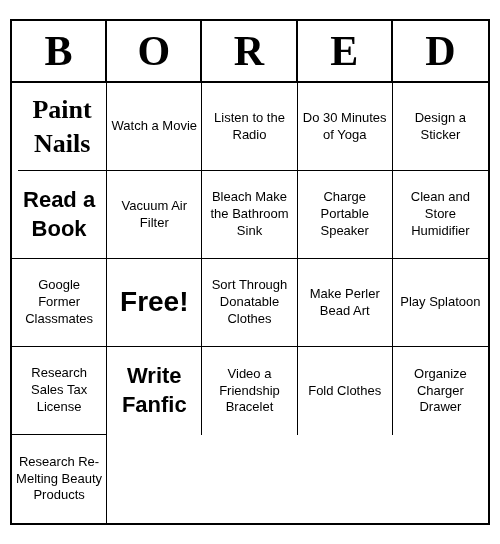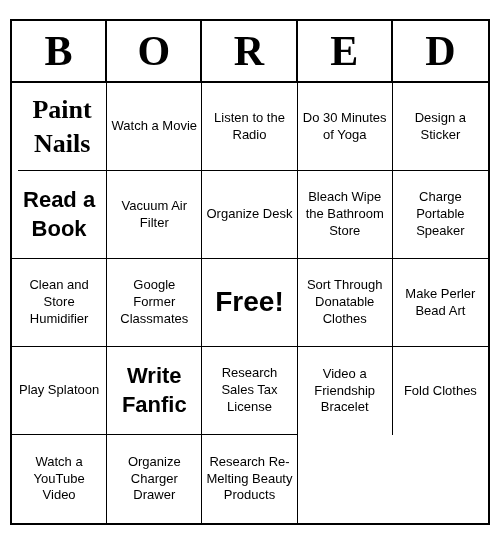--- a/index.html
+++ b/index.html
@@ -109,30 +109,28 @@
     </div>
   <div class="bingo-grid">
 
   <div class="bingo-cell paint-nails">Paint Nails</div>
       <div class="bingo-cell normal">Watch a Movie</div>
       <div class="bingo-cell normal">Listen to the Radio</div>
       <div class="bingo-cell normal">Do 30 Minutes of Yoga</div>
       <div class="bingo-cell normal">Design a Sticker</div>
       <div class="bingo-cell large-text">Read a Book</div>
       <div class="bingo-cell normal">Vacuum Air Filter</div>
-      <div class="bingo-cell normal">Organize Desk</div>
-      <div class="bingo-cell normal">Bleach Wipe the Bathroom Store</div>
+      <div class="bingo-cell normal">Bleach Make the Bathroom Sink</div>
       <div class="bingo-cell normal">Charge Portable Speaker</div>
       <div class="bingo-cell normal">Clean and Store Humidifier</div>
       <div class="bingo-cell normal">Google Former Classmates</div>
       <div class="bingo-cell free-cell">Free!</div>
       <div class="bingo-cell normal">Sort Through Donatable Clothes</div>
       <div class="bingo-cell normal">Make Perler Bead Art</div>
       <div class="bingo-cell normal">Play Splatoon</div>
+      <div class="bingo-cell normal">Research Sales Tax License</div>
       <div class="bingo-cell write-fanfic">Write Fanfic</div>
-      <div class="bingo-cell normal">Research Sales Tax License</div>
       <div class="bingo-cell normal">Video a Friendship Bracelet</div>
       <div class="bingo-cell normal">Fold Clothes</div>
-      <div class="bingo-cell normal">Watch a YouTube Video</div>
       <div class="bingo-cell normal">Organize Charger Drawer</div>
       <div class="bingo-cell normal">Research Re-Melting Beauty Products</div>
     </div>
 </div>
 
 </body></html>

